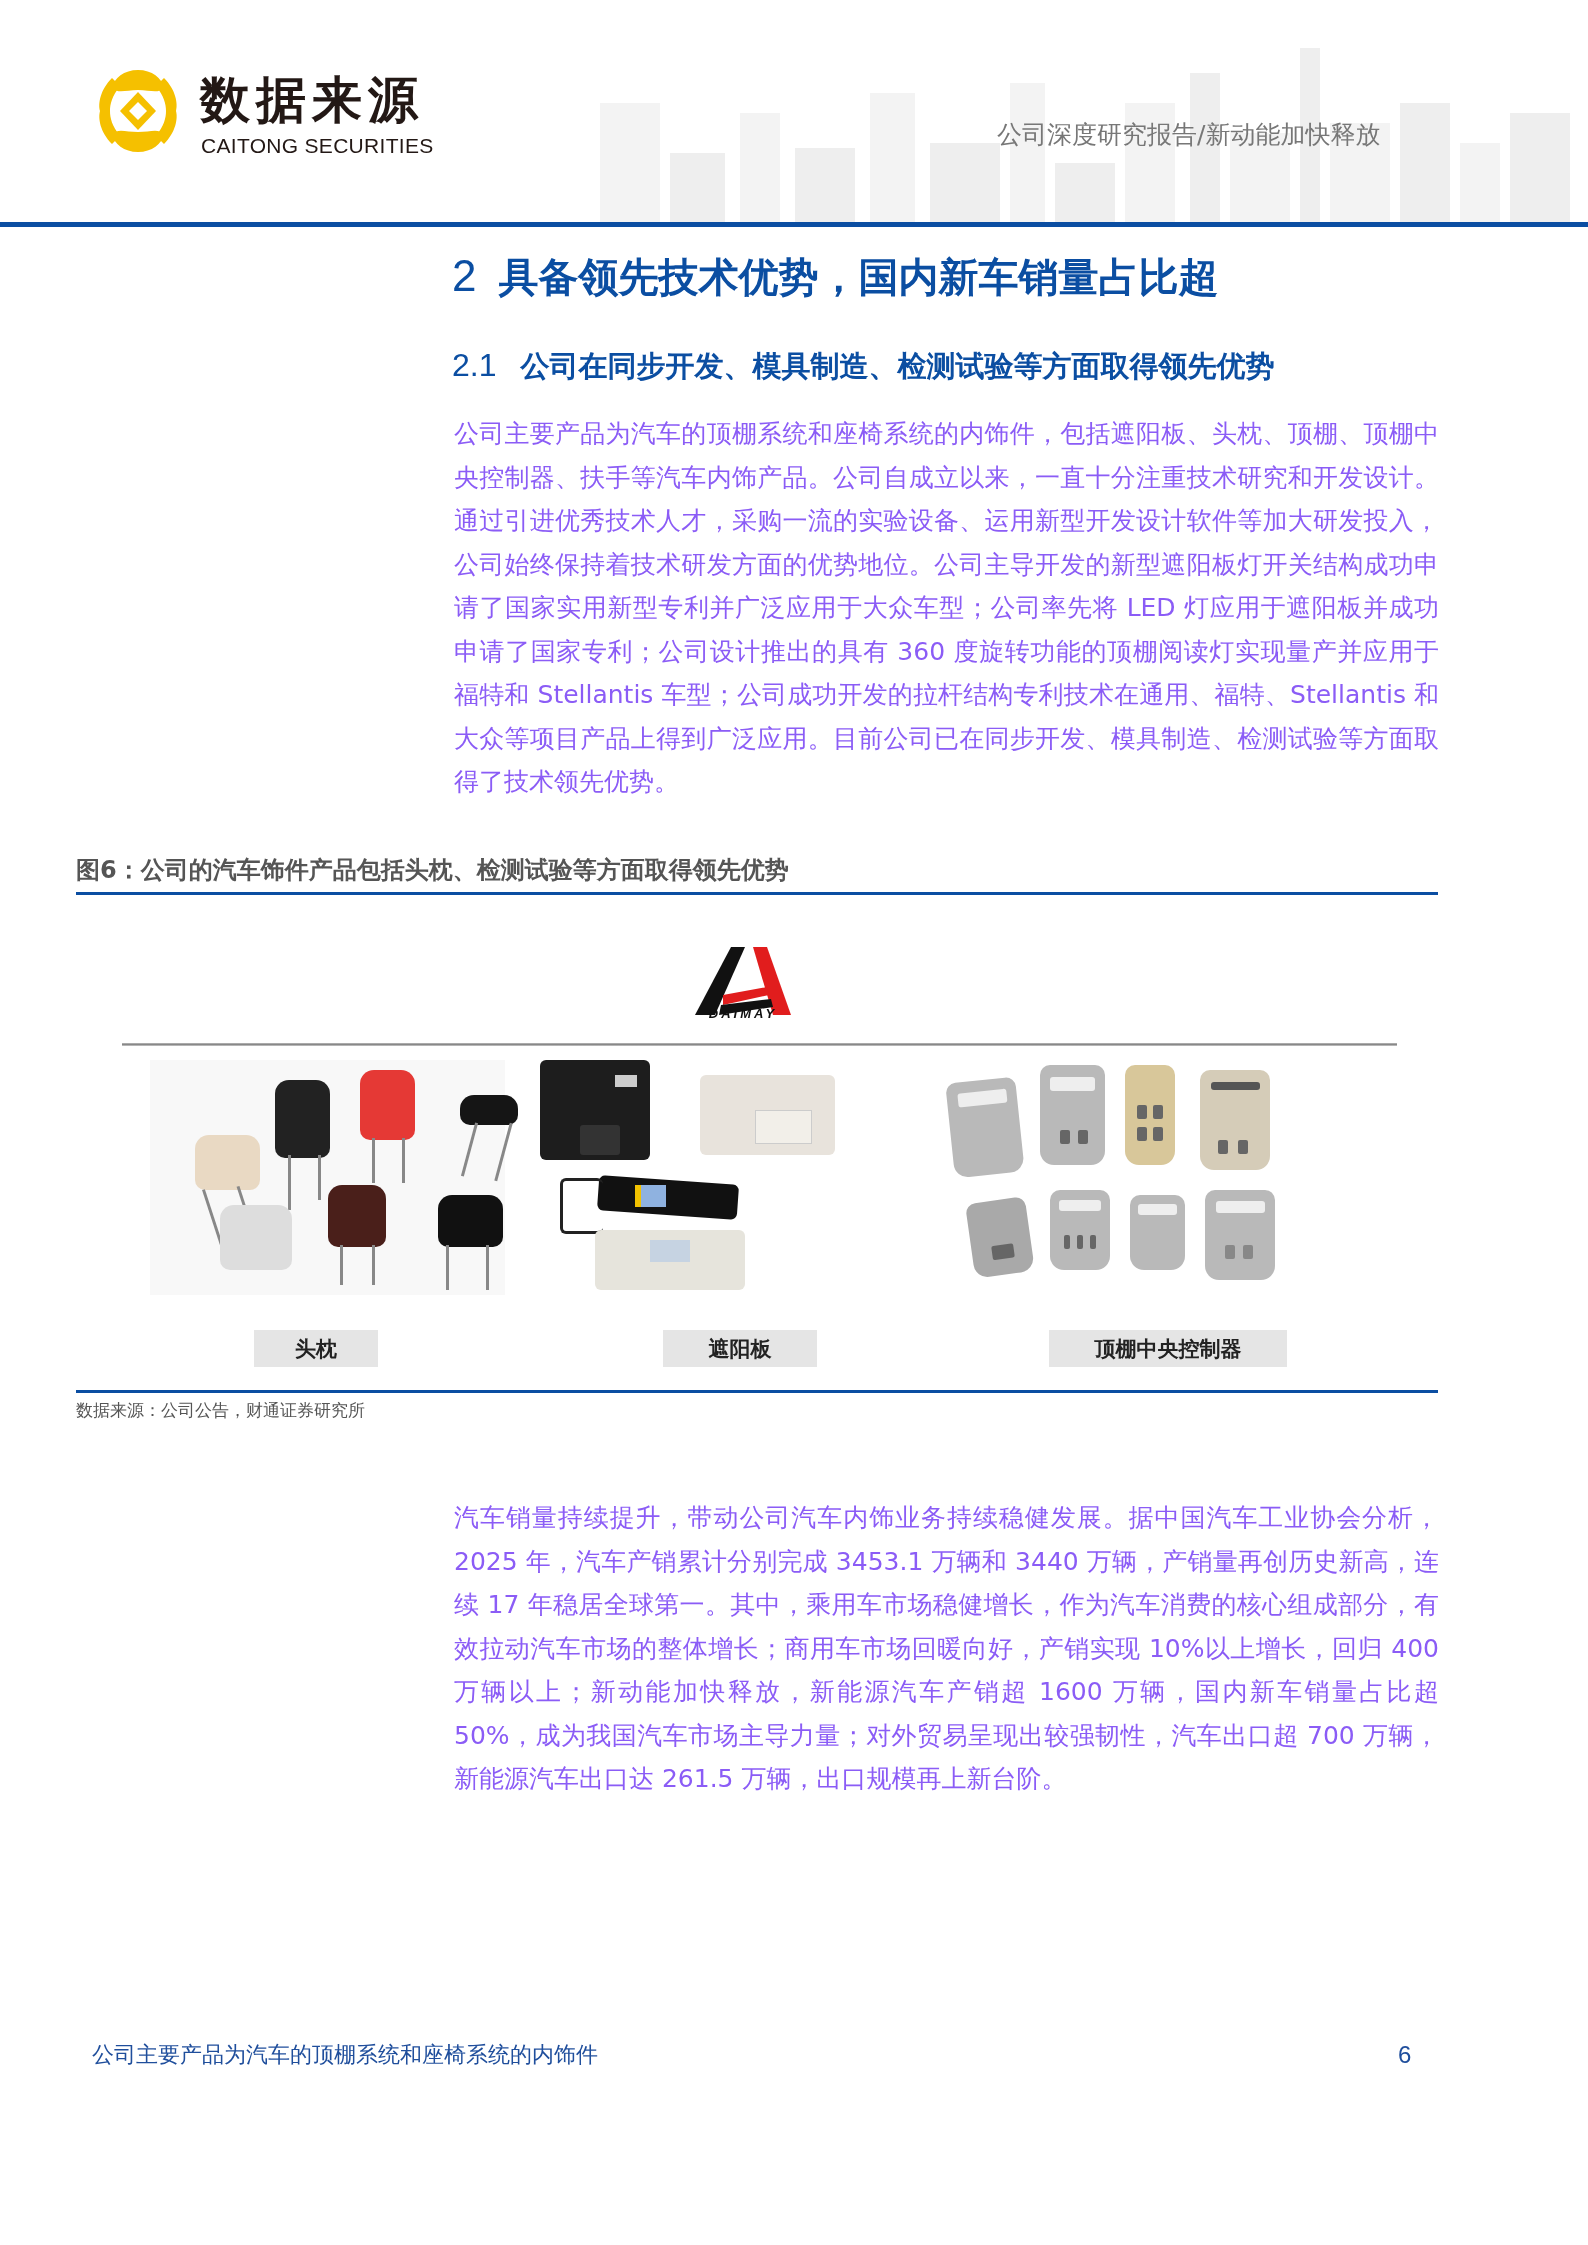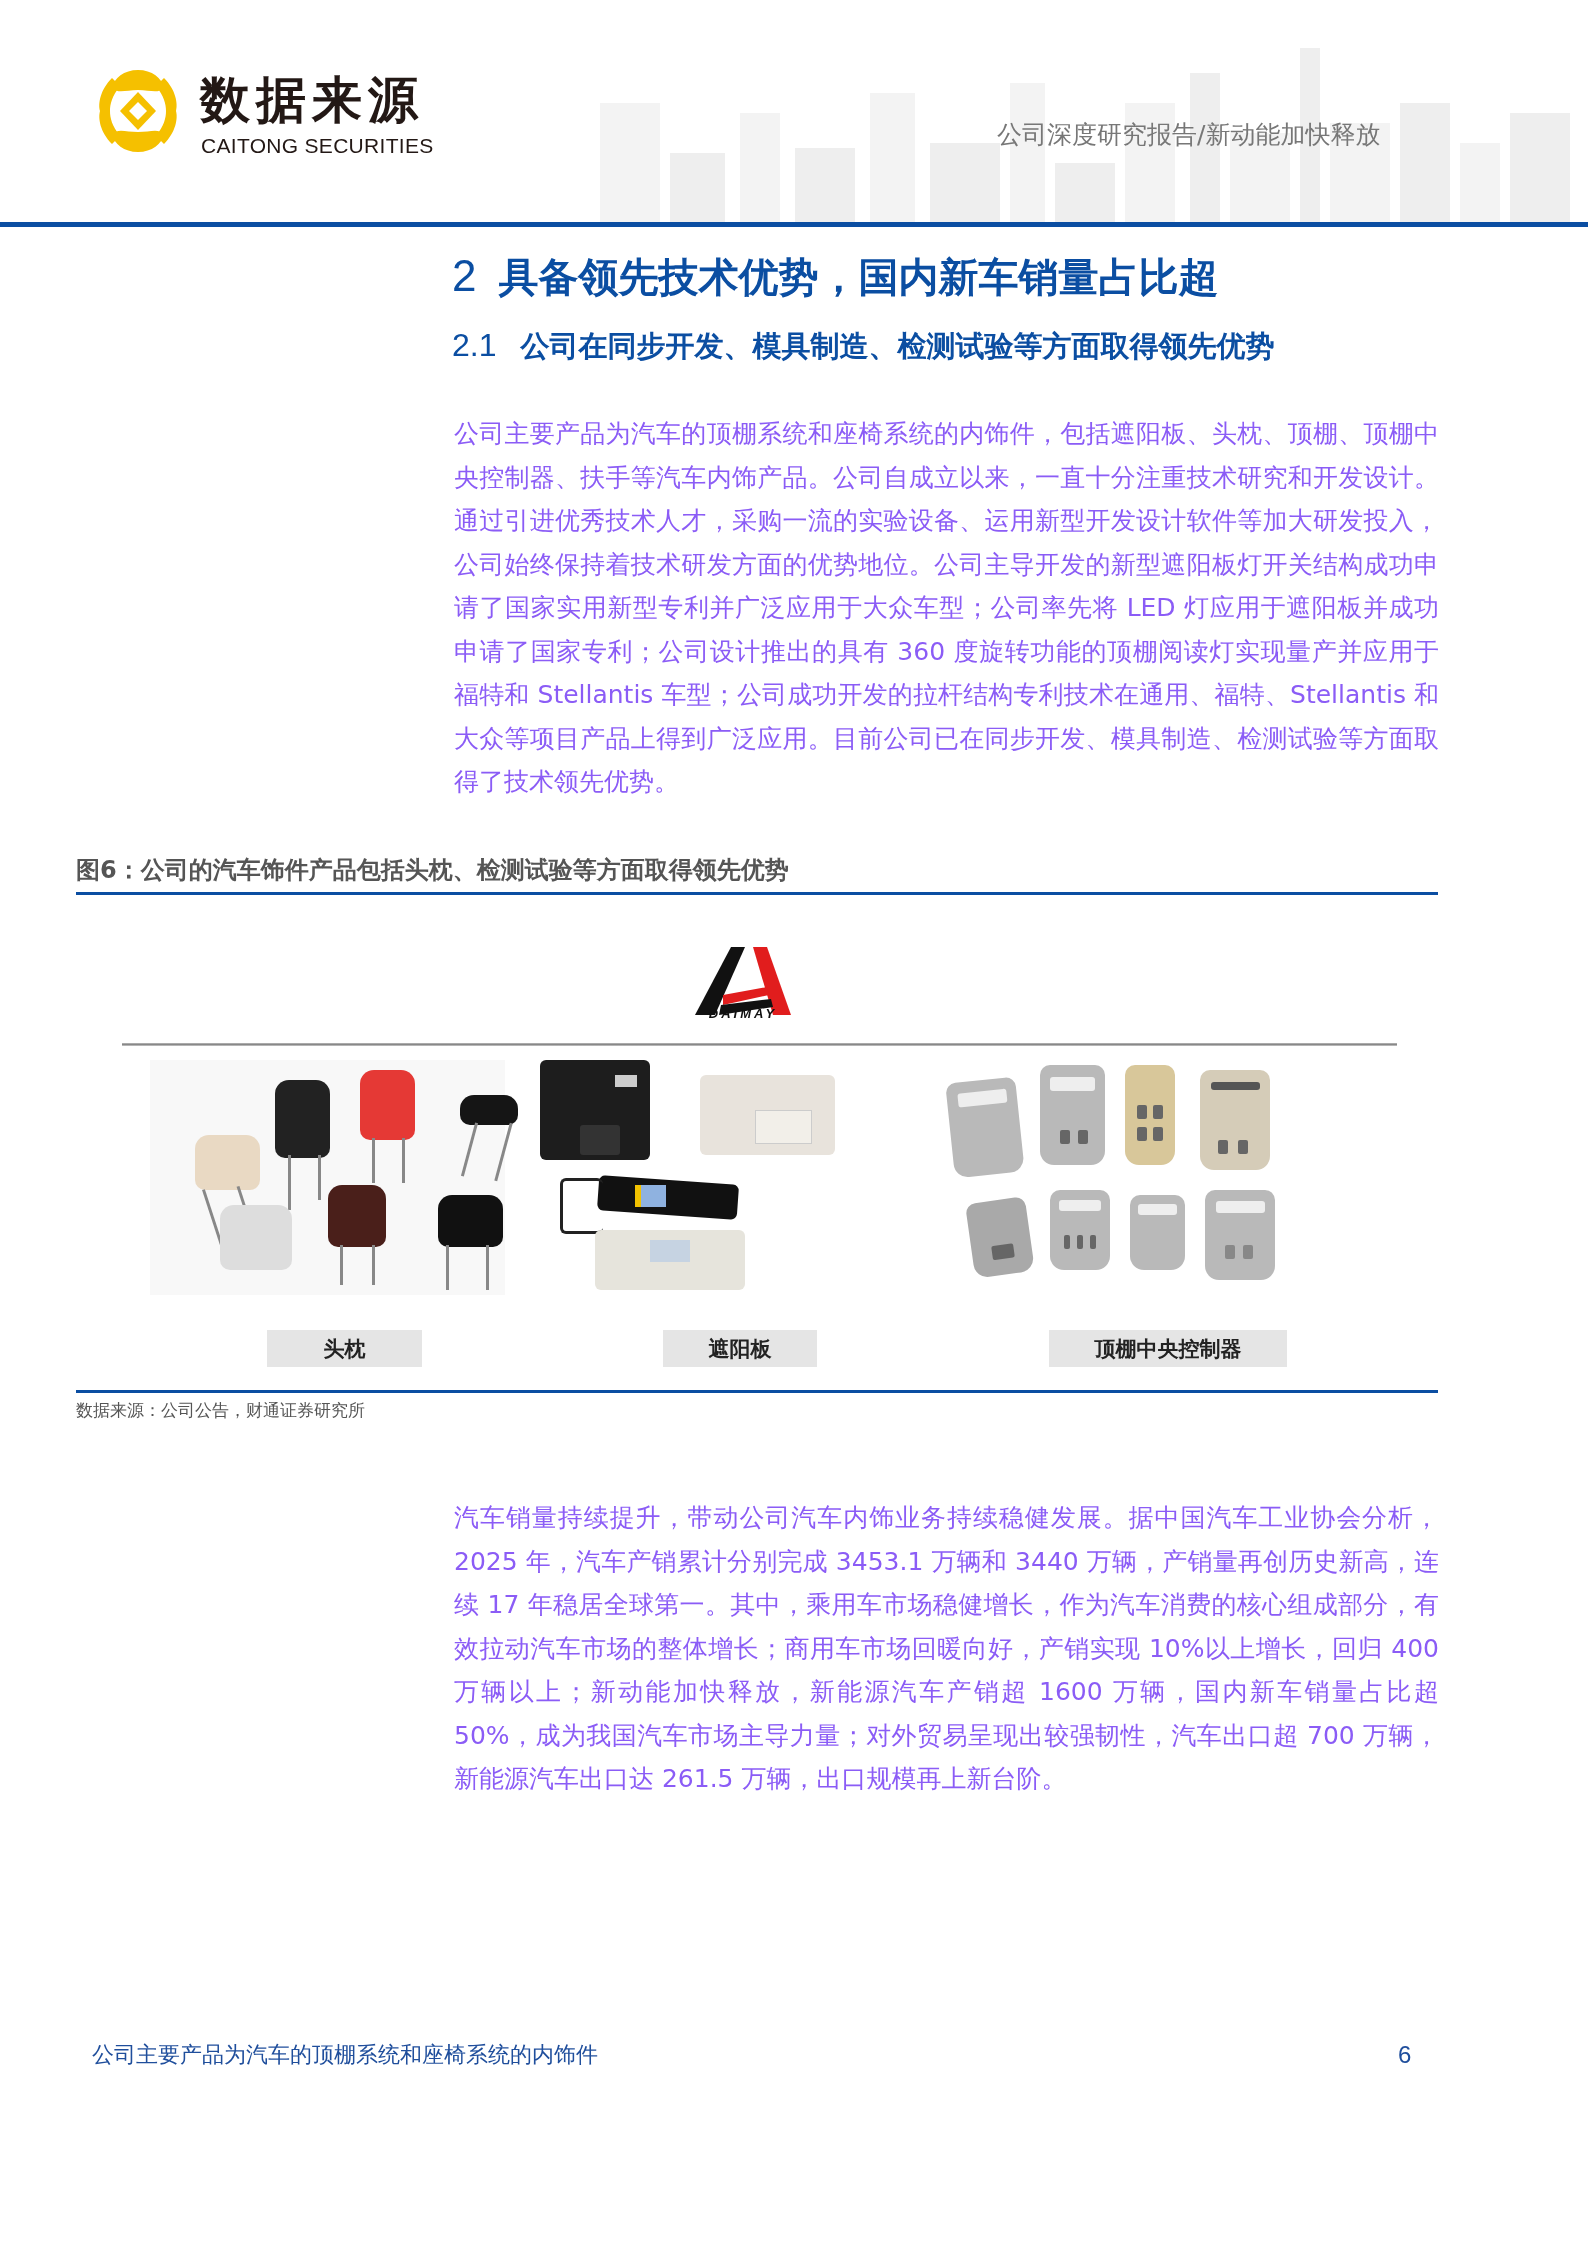--- a/index.html
+++ b/index.html
@@ -15,21 +15,21 @@
   .logo-emblem { position:absolute; left:92px; top:64px; width:92px; height:94px; }
   .logo-cn { position:absolute; left:200px; top:70px; font-family:"DejaVu Serif","Liberation Serif",serif;
              font-size:50px; font-weight:bold; color:#231815; letter-spacing:6px; line-height:60px; }
   .logo-en { position:absolute; left:201px; top:134px; font-family:"Liberation Sans",sans-serif;
              font-size:21px; color:#231815; letter-spacing:0.3px; line-height:24px; }
   .report-type { position:absolute; left:997px; top:118px; font-size:25px; color:#777; line-height:34px; }
 
   
   .h1 { position:absolute; left:452px; top:250px; font-size:40px; font-weight:bold; color:#0b4ea2; line-height:52px; white-space:nowrap; }
   .h1 .num { margin-right:22px; font-weight:normal; font-family:"Liberation Sans",sans-serif; font-size:44px; }
-  .h2 { position:absolute; left:452px; top:324px; font-size:29px; font-weight:bold; color:#0b4ea2; line-height:42px; white-space:nowrap;text-align:center; }
+  .h2 { position:absolute; left:452px; top:344px; font-size:29px; font-weight:bold; color:#0b4ea2; line-height:42px; white-space:nowrap;text-align:center; }
   .h2 .num { margin-right:24px; font-weight:normal; font-family:"Liberation Sans",sans-serif; font-size:32px; }
 
   .para { position:absolute; left:454px; width:985px; font-size:25px; line-height:43.5px; color:#8b5cf6;
           text-align:justify; }
   .para1 { top:412px; }
   .para2 { top:1496px; }
 
   
   .fig-caption { position:absolute; left:76px; top:852px; font-size:24px; font-weight:bold; color:#555; line-height:36px; white-space:nowrap; }
   .fig-caption .label { margin-right:0; }
@@ -188,21 +188,21 @@
     <div class="console" style="left:180px;top:135px;width:55px;height:75px">
         <div class="lamp"></div>
       </div>
     <div class="console" style="left:255px;top:130px;width:70px;height:90px">
         <div class="lamp"></div>
         <div class="btn" style="left:20px;top:55px;background:#888"></div>
         <div class="btn" style="left:38px;top:55px;background:#888"></div>
       </div>
   </div>
 
-  <div class="cat-label" style="left:147px;width:155px;">头枕</div>
+  <div class="cat-label" style="left:134px;width:124px;">头枕</div>
   <div class="cat-label" style="left:543px;width:154px;">遮阳板</div>
   <div class="cat-label" style="left:929px;width:238px;">顶棚中央控制器</div>
 </div>
 
 <div class="fig-rule-bottom"></div>
 <div class="fig-source">数据来源：公司公告，财通证券研究所</div>
 
 <p class="para para2" style="margin:0">汽车销量持续提升，带动公司汽车内饰业务持续稳健发展。据中国汽车工业协会分析，2025 年，汽车产销累计分别完成 3453.1 万辆和 3440 万辆，产销量再创历史新高，连续 17 年稳居全球第一。其中，乘用车市场稳健增长，作为汽车消费的核心组成部分，有效拉动汽车市场的整体增长；商用车市场回暖向好，产销实现 10%以上增长，回归 400 万辆以上；新动能加快释放，新能源汽车产销超 1600 万辆，国内新车销量占比超 50%，成为我国汽车市场主导力量；对外贸易呈现出较强韧性，汽车出口超 700 万辆，新能源汽车出口达 261.5 万辆，出口规模再上新台阶。</p>
 
 <div class="footer-note">公司主要产品为汽车的顶棚系统和座椅系统的内饰件</div>

